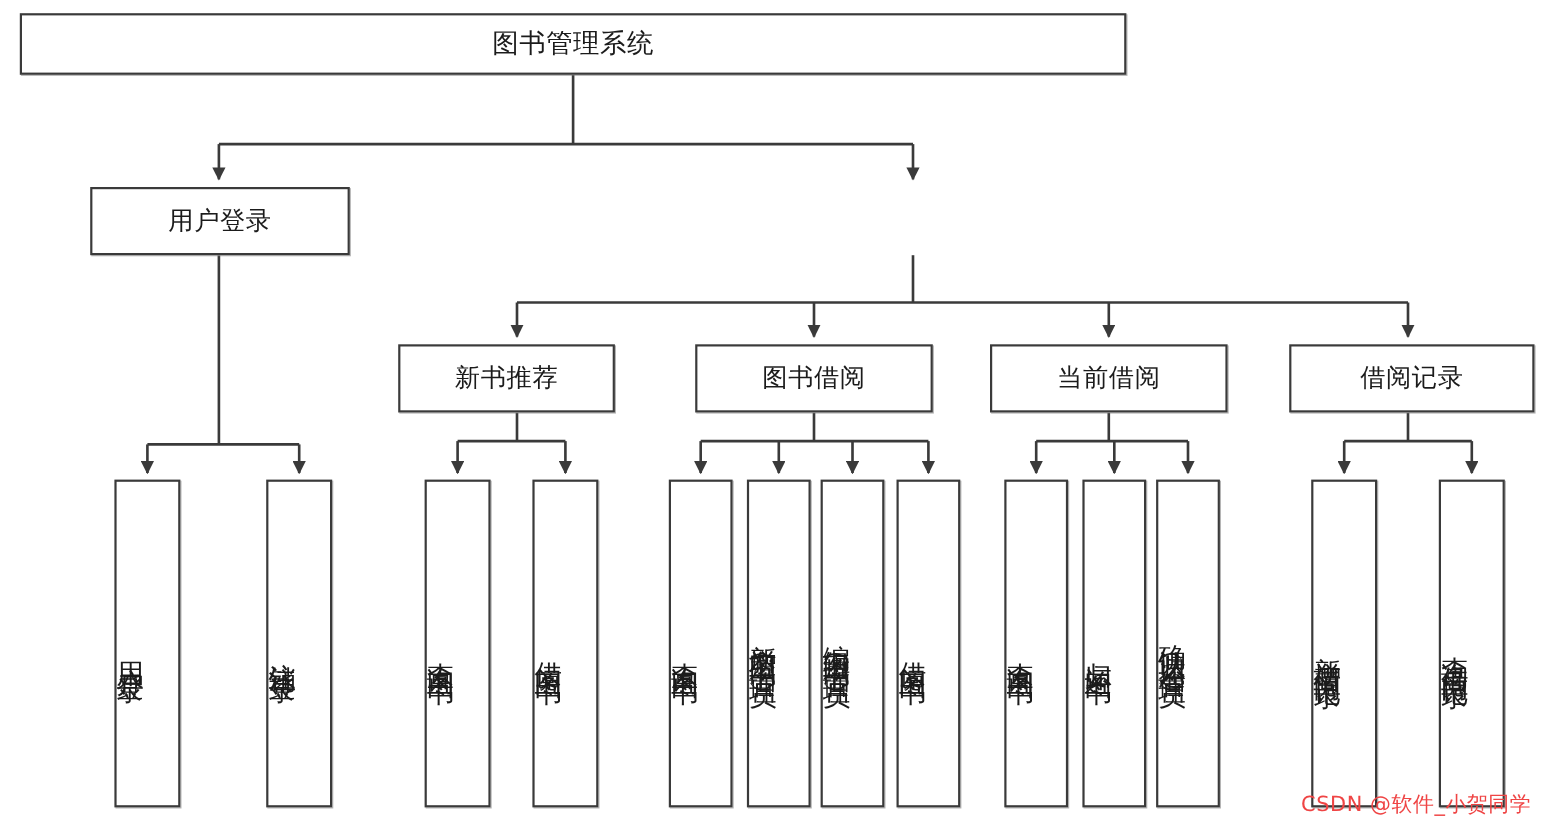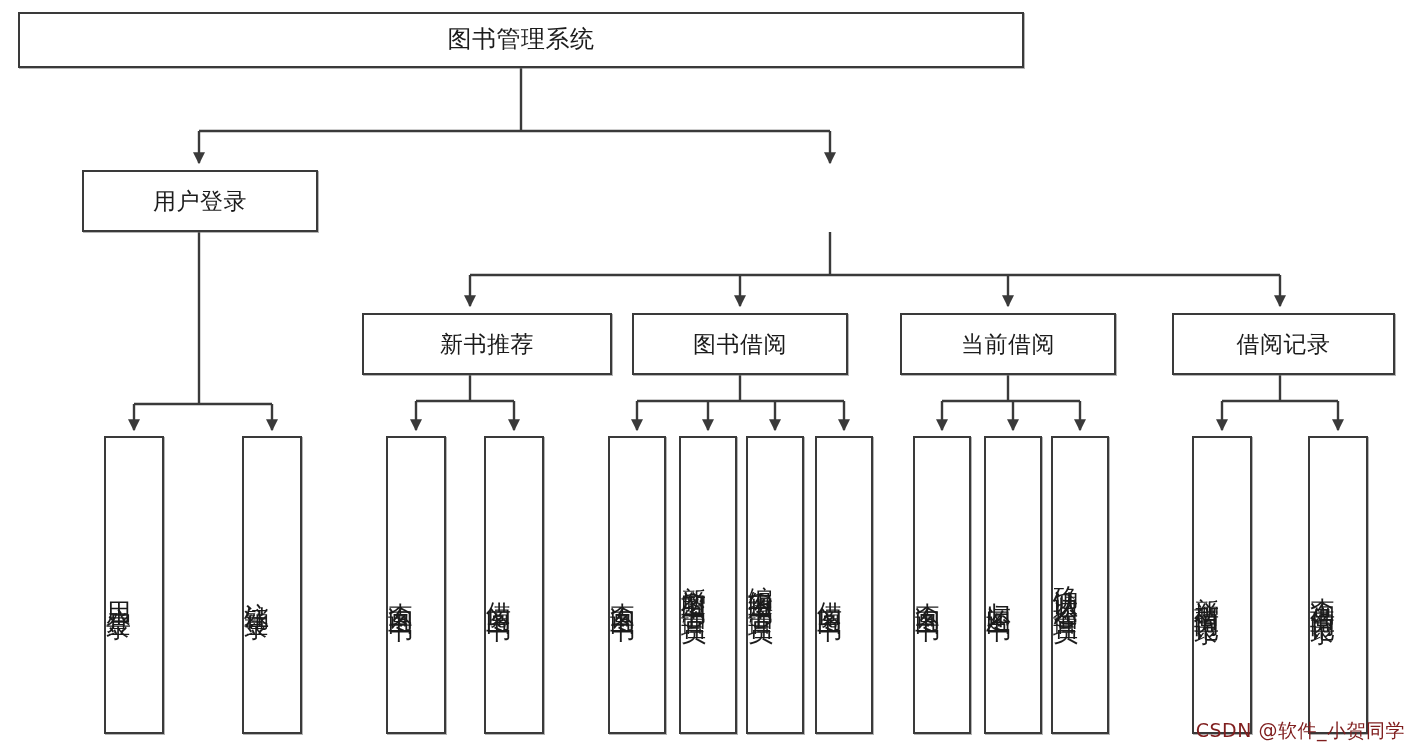--- a/index.html
+++ b/index.html
@@ -59,24 +59,24 @@
     font-size: 25px;
     letter-spacing: 5px;
     line-height: 1;
     white-space: nowrap;
   }
   .node.vertical.tall {
     padding-top: 6px;
   }
   .watermark {
     position: absolute;
-    right: 0;
+    right: 13px;
     bottom: 3px;
     font-size: 19px;
-    color: #7f1d1d;
+    color: #ef4444;
     white-space: nowrap;
     letter-spacing: 0.5px;
   }
 </style>
 </head>
 <body>
 
 <div id="canvas">
 
   <svg id="wires" viewBox="0 0 1405 747">
@@ -130,21 +130,21 @@
   </svg>
 
   <div class="node root horizontal" style="left:18px; top:12px; width:1006px; height:56px;">
     <span class="label">图书管理系统</span>
   </div>
 
   <div class="node horizontal" style="left:82px; top:170px; width:236px; height:62px;">
     <span class="label">用户登录</span>
   </div>
 
-  <div class="node horizontal" style="left:362px; top:313px; width:250px; height:62px;">
+  <div class="node horizontal" style="left:362px; top:313px; width:197px; height:62px;">
     <span class="label">新书推荐</span>
   </div>
   <div class="node horizontal" style="left:632px; top:313px; width:216px; height:62px;">
     <span class="label">图书借阅</span>
   </div>
   <div class="node horizontal" style="left:900px; top:313px; width:216px; height:62px;">
     <span class="label">当前借阅</span>
   </div>
   <div class="node horizontal" style="left:1172px; top:313px; width:223px; height:62px;">
     <span class="label">借阅记录</span>

